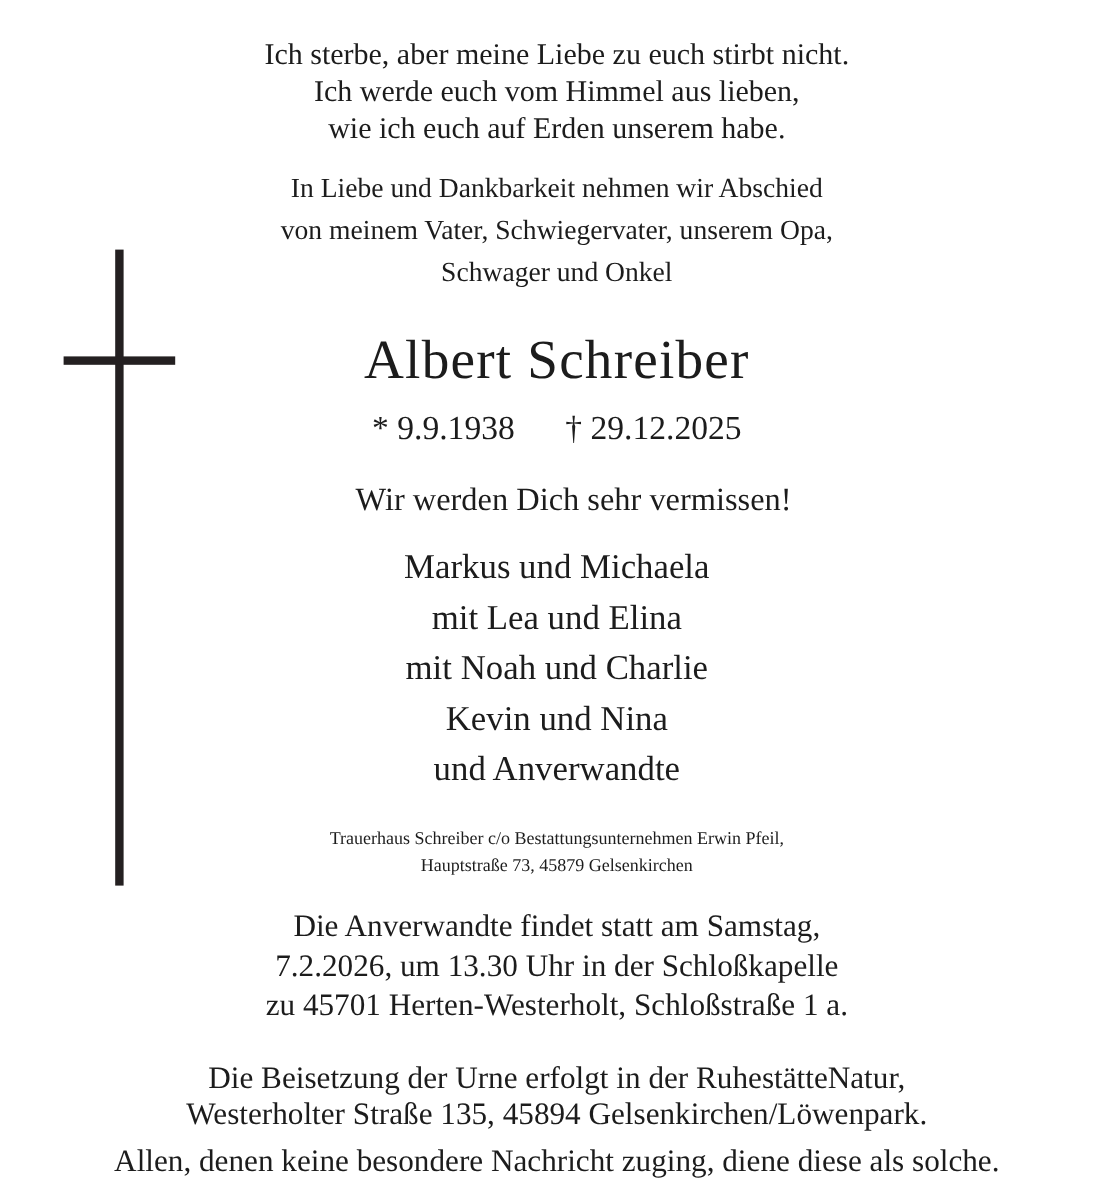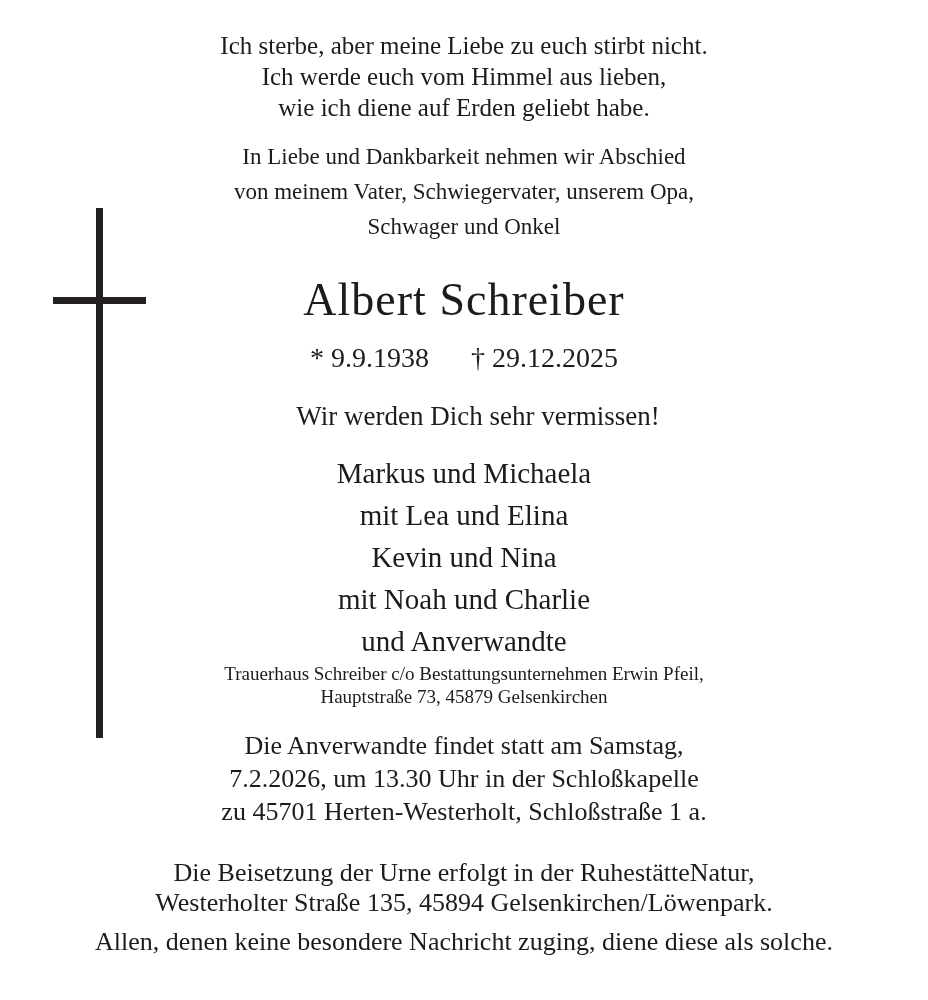--- a/index.html
+++ b/index.html
@@ -24,21 +24,21 @@
     z-index: 2;
   }
   .block { margin: 0 auto; }
   .epigraph  { font-size: 25px; line-height: 31px; }
   .intro     { font-size: 23px; line-height: 35px; margin-top: 16px; }
   .name      { font-size: 46px; line-height: 76px; margin-top: 18px; letter-spacing: 1px; }
   .dates     { font-size: 28px; line-height: 36px; margin-top: 2px;
                display: flex; justify-content: center; gap: 42px; }
   .farewell  { font-size: 27px; line-height: 36px; margin-top: 22px; margin-left: 28px; }
   .mourners  { font-size: 29px; line-height: 42px; margin-top: 18px; }
-  .funeral-home { font-size: 19px; line-height: 23px; }
+  .funeral-home { font-size: 15px; line-height: 23px; margin-top: 26px; }
   .service   { font-size: 26px; line-height: 33px; margin-top: 21px; }
   .burial    { font-size: 26px; line-height: 30px; margin-top: 30px; }
   .closing   { font-size: 26px; line-height: 32px; margin-top: 8px; }
 
   .cross {
     position: absolute;
     top: 0; left: 0;
     width: 200px; height: 760px;
     z-index: 1;
   }
@@ -63,43 +63,43 @@
   <div class="cross">
     <div class="cross-v"></div>
     <div class="cross-h"></div>
   </div>
 
   <div class="content">
 
     <div class="block epigraph">
       <div>Ich sterbe, aber meine Liebe zu euch stirbt nicht.</div>
       <div>Ich werde euch vom Himmel aus lieben,</div>
-      <div>wie ich diene auf Erden geliebt habe.</div>
+      <div>wie ich euch auf Erden unserem habe.</div>
     </div>
 
     <div class="block intro">
       <div>In Liebe und Dankbarkeit nehmen wir Abschied</div>
       <div>von meinem Vater, Schwiegervater, unserem Opa,</div>
       <div>Schwager und Onkel</div>
     </div>
 
     <div class="block name">Albert Schreiber</div>
 
     <div class="block dates">
       <span>* 9.9.1938</span>
       <span>† 29.12.2025</span>
     </div>
 
     <div class="block farewell">Wir werden Dich sehr vermissen!</div>
 
     <div class="block mourners">
       <div>Markus und Michaela</div>
       <div>mit Lea und Elina</div>
+      <div>mit Noah und Charlie</div>
       <div>Kevin und Nina</div>
-      <div>mit Noah und Charlie</div>
       <div>und Anverwandte</div>
     </div>
 
     <div class="block funeral-home">
       <div>Trauerhaus Schreiber c/o Bestattungsunternehmen Erwin Pfeil,</div>
       <div>Hauptstraße 73, 45879 Gelsenkirchen</div>
     </div>
 
     <div class="block service">
       <div>Die Anverwandte findet statt am Samstag,</div>

